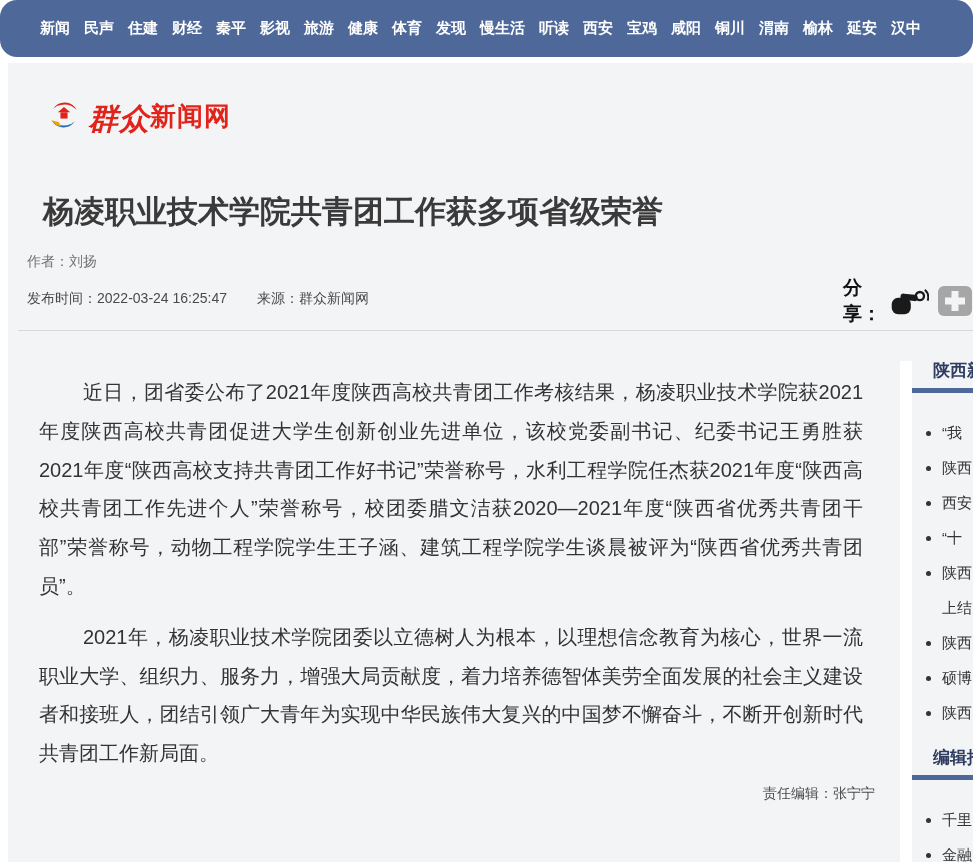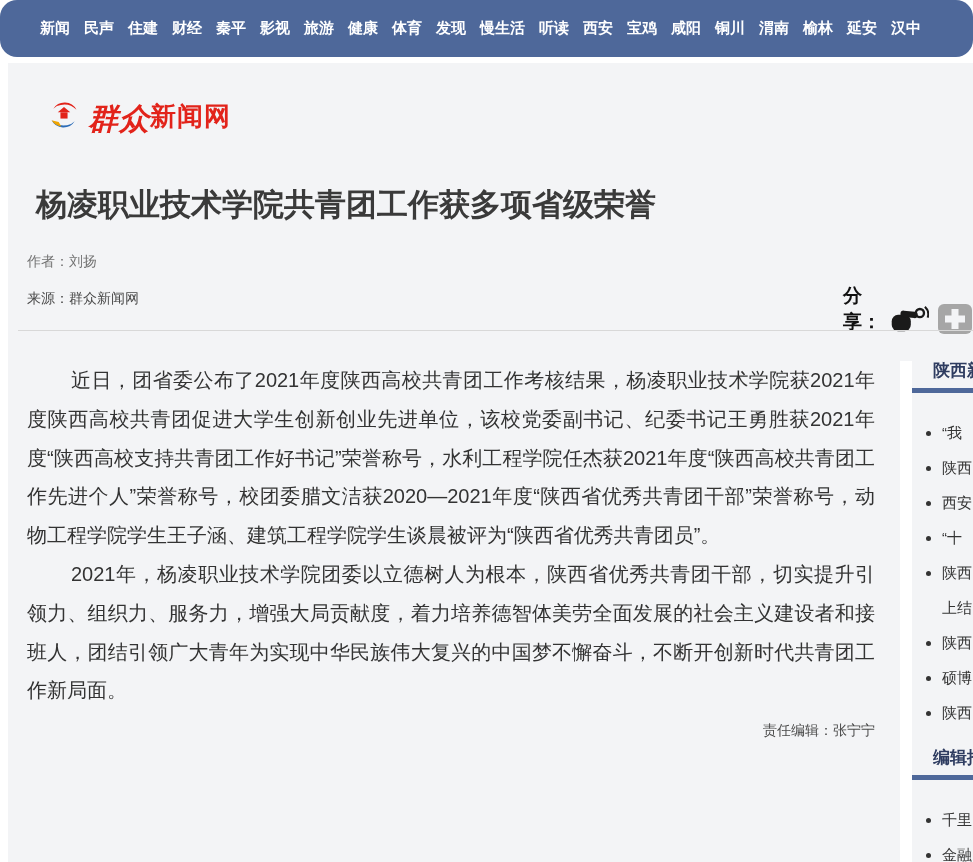--- a/index.html
+++ b/index.html
@@ -26,38 +26,38 @@
   
   .logo{position:absolute;left:40px;top:36px;display:flex;align-items:flex-start;cursor:pointer;}
   .logo svg{flex:0 0 auto;}
   .logo-script{
     color:#e2231a;font-size:30px;font-weight:bold;font-style:italic;
     margin-left:8px;letter-spacing:1px;
   }
   .logo-bold{color:#e2231a;font-size:26px;font-weight:bold;letter-spacing:1px;}
   
   .article-title{
-    position:absolute;left:19px;top:112px;margin:9px;width:860px;
+    position:absolute;left:19px;top:112px;margin:16px;width:860px;
     font-size:31px;line-height:42px;font-weight:bold;color:#3a3a3a;
   }
   .author-line{position:absolute;left:19px;top:190px;font-size:14px;color:#737373;}
   .meta-row{position:absolute;left:19px;top:227px;font-size:14px;color:#4a4a4a;display:flex;}
-  .meta-source{}
+  .meta-source{margin-left:30px;}
   .share-top{
-    position:absolute;left:835px;top:220px;display:flex;align-items:flex-end;gap:8px;
+    position:absolute;left:835px;top:212px;display:flex;align-items:center;gap:8px;
   }
   .share-label{font-size:19px;font-weight:bold;color:#111111;}
   .divider{position:absolute;left:10px;right:0;top:267px;height:1px;background:#d8d8d8;}
   
   .article{
     position:absolute;left:0;top:298px;width:892px;box-sizing:border-box;
     padding:0 25px 0 19px;
   }
   .article p{
-    margin:0;font-size:20px;line-height:38.8px;color:#333333;
+    margin:12px;font-size:20px;line-height:38.8px;color:#333333;
     text-align:justify;text-indent:44px;
   }
   .editor-line{
     margin-top:12px;text-align:right;font-size:14px;color:#4a4a4a;
   }
   .icon-btn{display:inline-flex;align-items:center;justify-content:center;cursor:pointer;}
   
   .gutter{position:absolute;left:892px;top:298px;width:12px;bottom:0;background:#ffffff;}
   .sidebar{
     position:absolute;left:904px;top:298px;width:140px;bottom:0;
@@ -113,20 +113,21 @@
       <rect x="14" y="15" width="8" height="7" fill="#e2231a"></rect>
     </svg>
     <span class="logo-script">群众</span>
     <span class="logo-bold">新闻网</span>
   </div>
 
   <h1 class="article-title">杨凌职业技术学院共青团工作获多项省级荣誉</h1>
   <div class="author-line">作者：刘扬</div>
 
   <div class="meta-row">
+    <span>发布时间：2022-03-24 16:25:47</span>
     <span class="meta-source">来源：群众新闻网</span>
   </div>
 
   <div class="share-top">
     <span class="share-label">分享：</span>
     <span class="icon-btn">
       <svg width="40" height="33" viewBox="0 0 44 36">
         <rect x="3" y="14" width="21" height="18" rx="7" fill="#1a1a1a"></rect>
         <rect x="13" y="9" width="19" height="7" rx="3.5" fill="#1a1a1a" transform="rotate(6 13 9)"></rect>
         <circle cx="34" cy="12" r="4.5" fill="none" stroke="#1a1a1a" stroke-width="2.6"></circle>
@@ -139,21 +140,21 @@
         <rect x="14.5" y="6" width="7" height="20" fill="#f3f4f6"></rect>
         <rect x="8" y="12.5" width="20" height="7" fill="#f3f4f6"></rect>
       </svg>
     </span>
   </div>
 
   <div class="divider"></div>
 
   <div class="article">
     <p>近日，团省委公布了2021年度陕西高校共青团工作考核结果，杨凌职业技术学院获2021年度陕西高校共青团促进大学生创新创业先进单位，该校党委副书记、纪委书记王勇胜获2021年度“陕西高校支持共青团工作好书记”荣誉称号，水利工程学院任杰获2021年度“陕西高校共青团工作先进个人”荣誉称号，校团委腊文洁获2020—2021年度“陕西省优秀共青团干部”荣誉称号，动物工程学院学生王子涵、建筑工程学院学生谈晨被评为“陕西省优秀共青团员”。</p>
-    <p>2021年，杨凌职业技术学院团委以立德树人为根本，陕西省优秀共青团干部，切实提升引领力、组织力、服务力，增强大局贡献度，着力培养德智体美劳全面发展的社会主义建设者和接班人，团结引领广大青年为实现中华民族伟大复兴的中国梦不懈奋斗，不断开创新时代共青团工作新局面。</p>
+    <p>2021年，杨凌职业技术学院团委以立德树人为根本，以理想信念教育为核心，世界一流职业大学、组织力、服务力，增强大局贡献度，着力培养德智体美劳全面发展的社会主义建设者和接班人，团结引领广大青年为实现中华民族伟大复兴的中国梦不懈奋斗，不断开创新时代共青团工作新局面。</p>
 
     <div class="editor-line">责任编辑：张宁宁</div>
 
   </div>
 
   <div class="gutter"></div>
 
   <aside class="sidebar">
     <h3 class="sb-title">陕西新闻</h3>
     <div class="sb-bar"></div>

